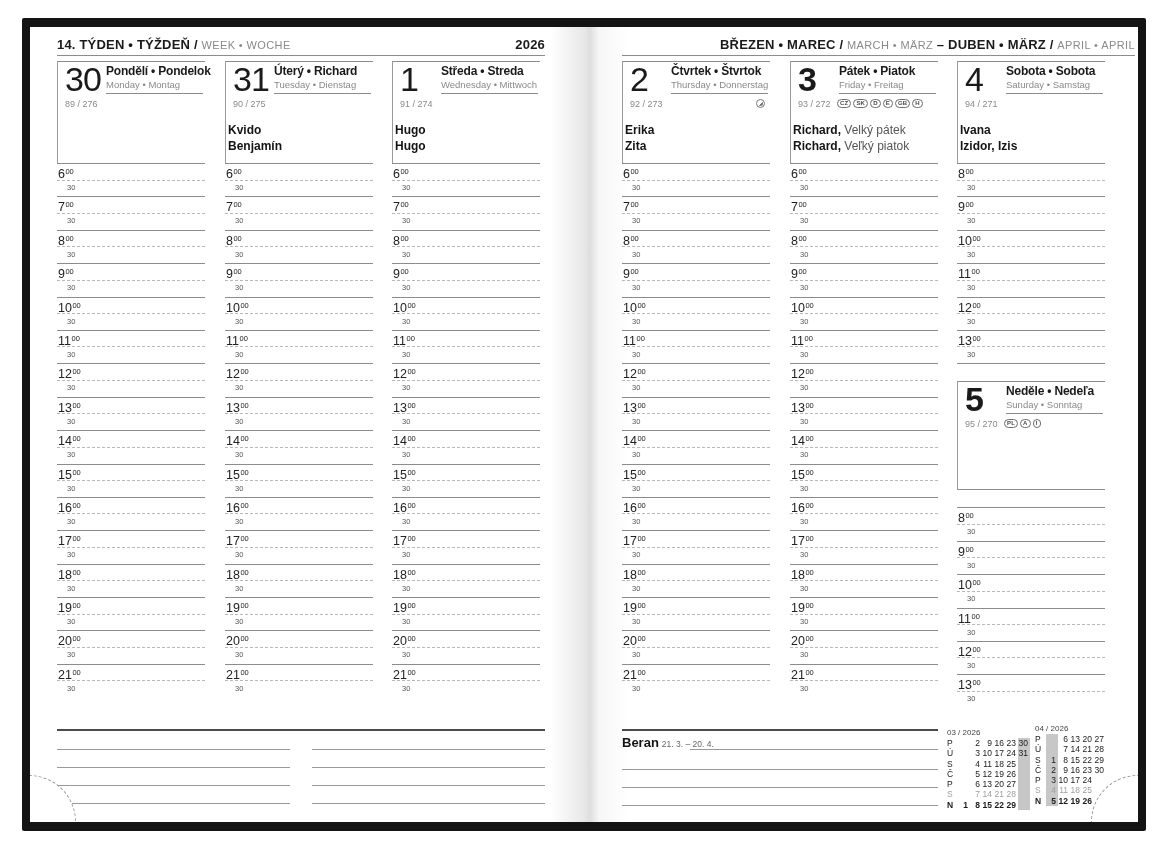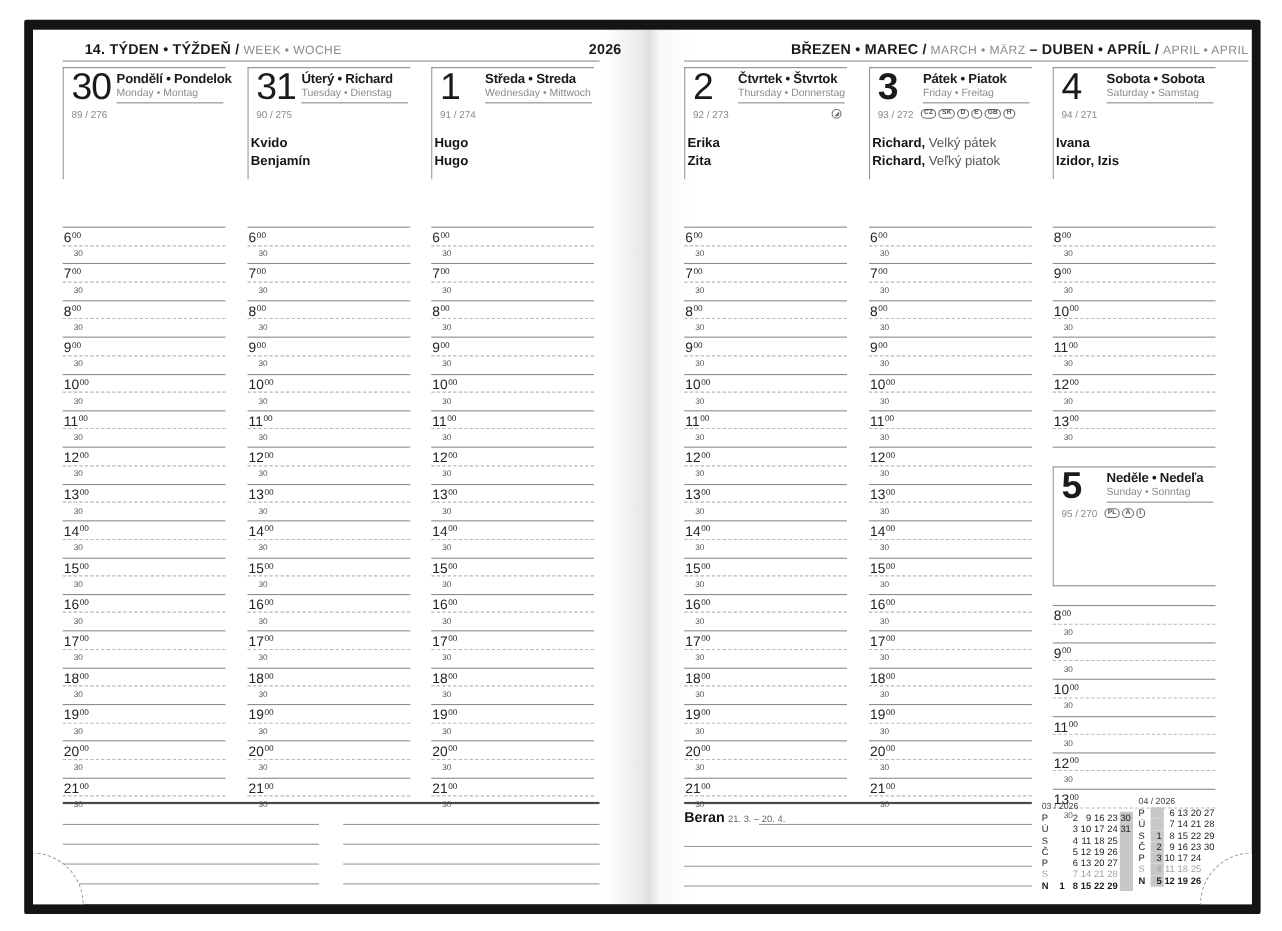--- a/index.html
+++ b/index.html
@@ -27,21 +27,21 @@
   .badges.right{left:auto;right:5px;}
   .pill{display:inline-block;border:1px solid #6d6d6d;border-radius:5px;font-size:6px;line-height:7px;
         padding:0 2px;color:#4a4a4a;font-weight:bold;letter-spacing:.2px;}
   .moon{width:9px;height:9px;border:1px solid #777;border-radius:50%;position:relative;box-sizing:border-box;}
   .moon span{position:absolute;inset:1px;border-radius:50%;background:linear-gradient(135deg,rgba(0,0,0,0) 55%,#777 55%);}
   .entries{position:absolute;left:2px;top:60px;right:0;font-size:12px;line-height:16px;}
   .entries .b{font-weight:bold;color:#141414;}
   .entries .r{color:#555;margin-top:23px;}
   .sun .entries{top:52px;font-size:11px;line-height:14px;}
   
-  .grid{width:148px;margin-top:43px;}
+  .grid{width:148px;}
   .grid.closing{border-bottom:1.6px solid #8c8c8c;}
   .hourblock{box-sizing:border-box;height:33.4px;border-top:1.6px solid #8c8c8c;}
   .hrow{box-sizing:border-box;height:16.5px;border-bottom:1px dashed #b8b8b8;padding-left:1px;}
   .hnum{font-size:12.5px;color:#222;line-height:15px;}
   .hsup{font-size:7.5px;position:relative;top:-4px;left:.5px;color:#222;}
   .half{font-size:7.5px;color:#555;padding-left:10px;padding-top:2.5px;}
   
   .sunbox{position:relative;height:107px;border-top:1.6px solid #8c8c8c;border-left:1.6px solid #9a9a9a;border-bottom:1.4px solid #8c8c8c;}
   
   .thickline{position:absolute;border-top:2px solid #4a4a4a;}
@@ -60,31 +60,31 @@
   .hl{background:#c7c7c7;}
   
   .arc{position:absolute;width:92px;height:92px;border:1.5px dashed #9a9a9a;border-radius:50%;background:#fff;}
 </style>
 </head>
 <body>
 
 <div class="book">
   <div class="spread">
 
-    <div class="pgheader" style="left:27px;width:488px;margin-left:20px;">
+    <div class="pgheader" style="left:27px;width:488px;">
       <span class="hdr-bold">14. TÝDEN • TÝŽDEŇ /</span>
       <span class="hdr-gray">WEEK • WOCHE</span>
       <span class="hdr-bold" style="position:absolute;right:0;top:0;">2026</span>
     </div>
     <div class="hdrline" style="left:27px;width:488px;"></div>
 
     <div class="pgheader" style="left:592px;width:513px;text-align:right;">
       <span class="hdr-bold">BŘEZEN • MAREC /</span>
       <span class="hdr-gray">MARCH • MÄRZ</span>
-      <span class="hdr-bold">– DUBEN • APRÍL /</span>
+      <span class="hdr-bold">– DUBEN • MÄRZ /</span>
       <span class="hdr-gray">APRIL • APRIL</span>
     </div>
     <div class="hdrline" style="left:592px;width:513px;"></div>
 
     <div id="cols">
         <div class="daycol" style="left: 27px; top: 34px;">
           <div class="dayheader">
             <div class="daynum">30</div>
             <div class="name-local">Pondělí • Pondelok</div>
             <div class="name-intl">Monday • Montag</div>

